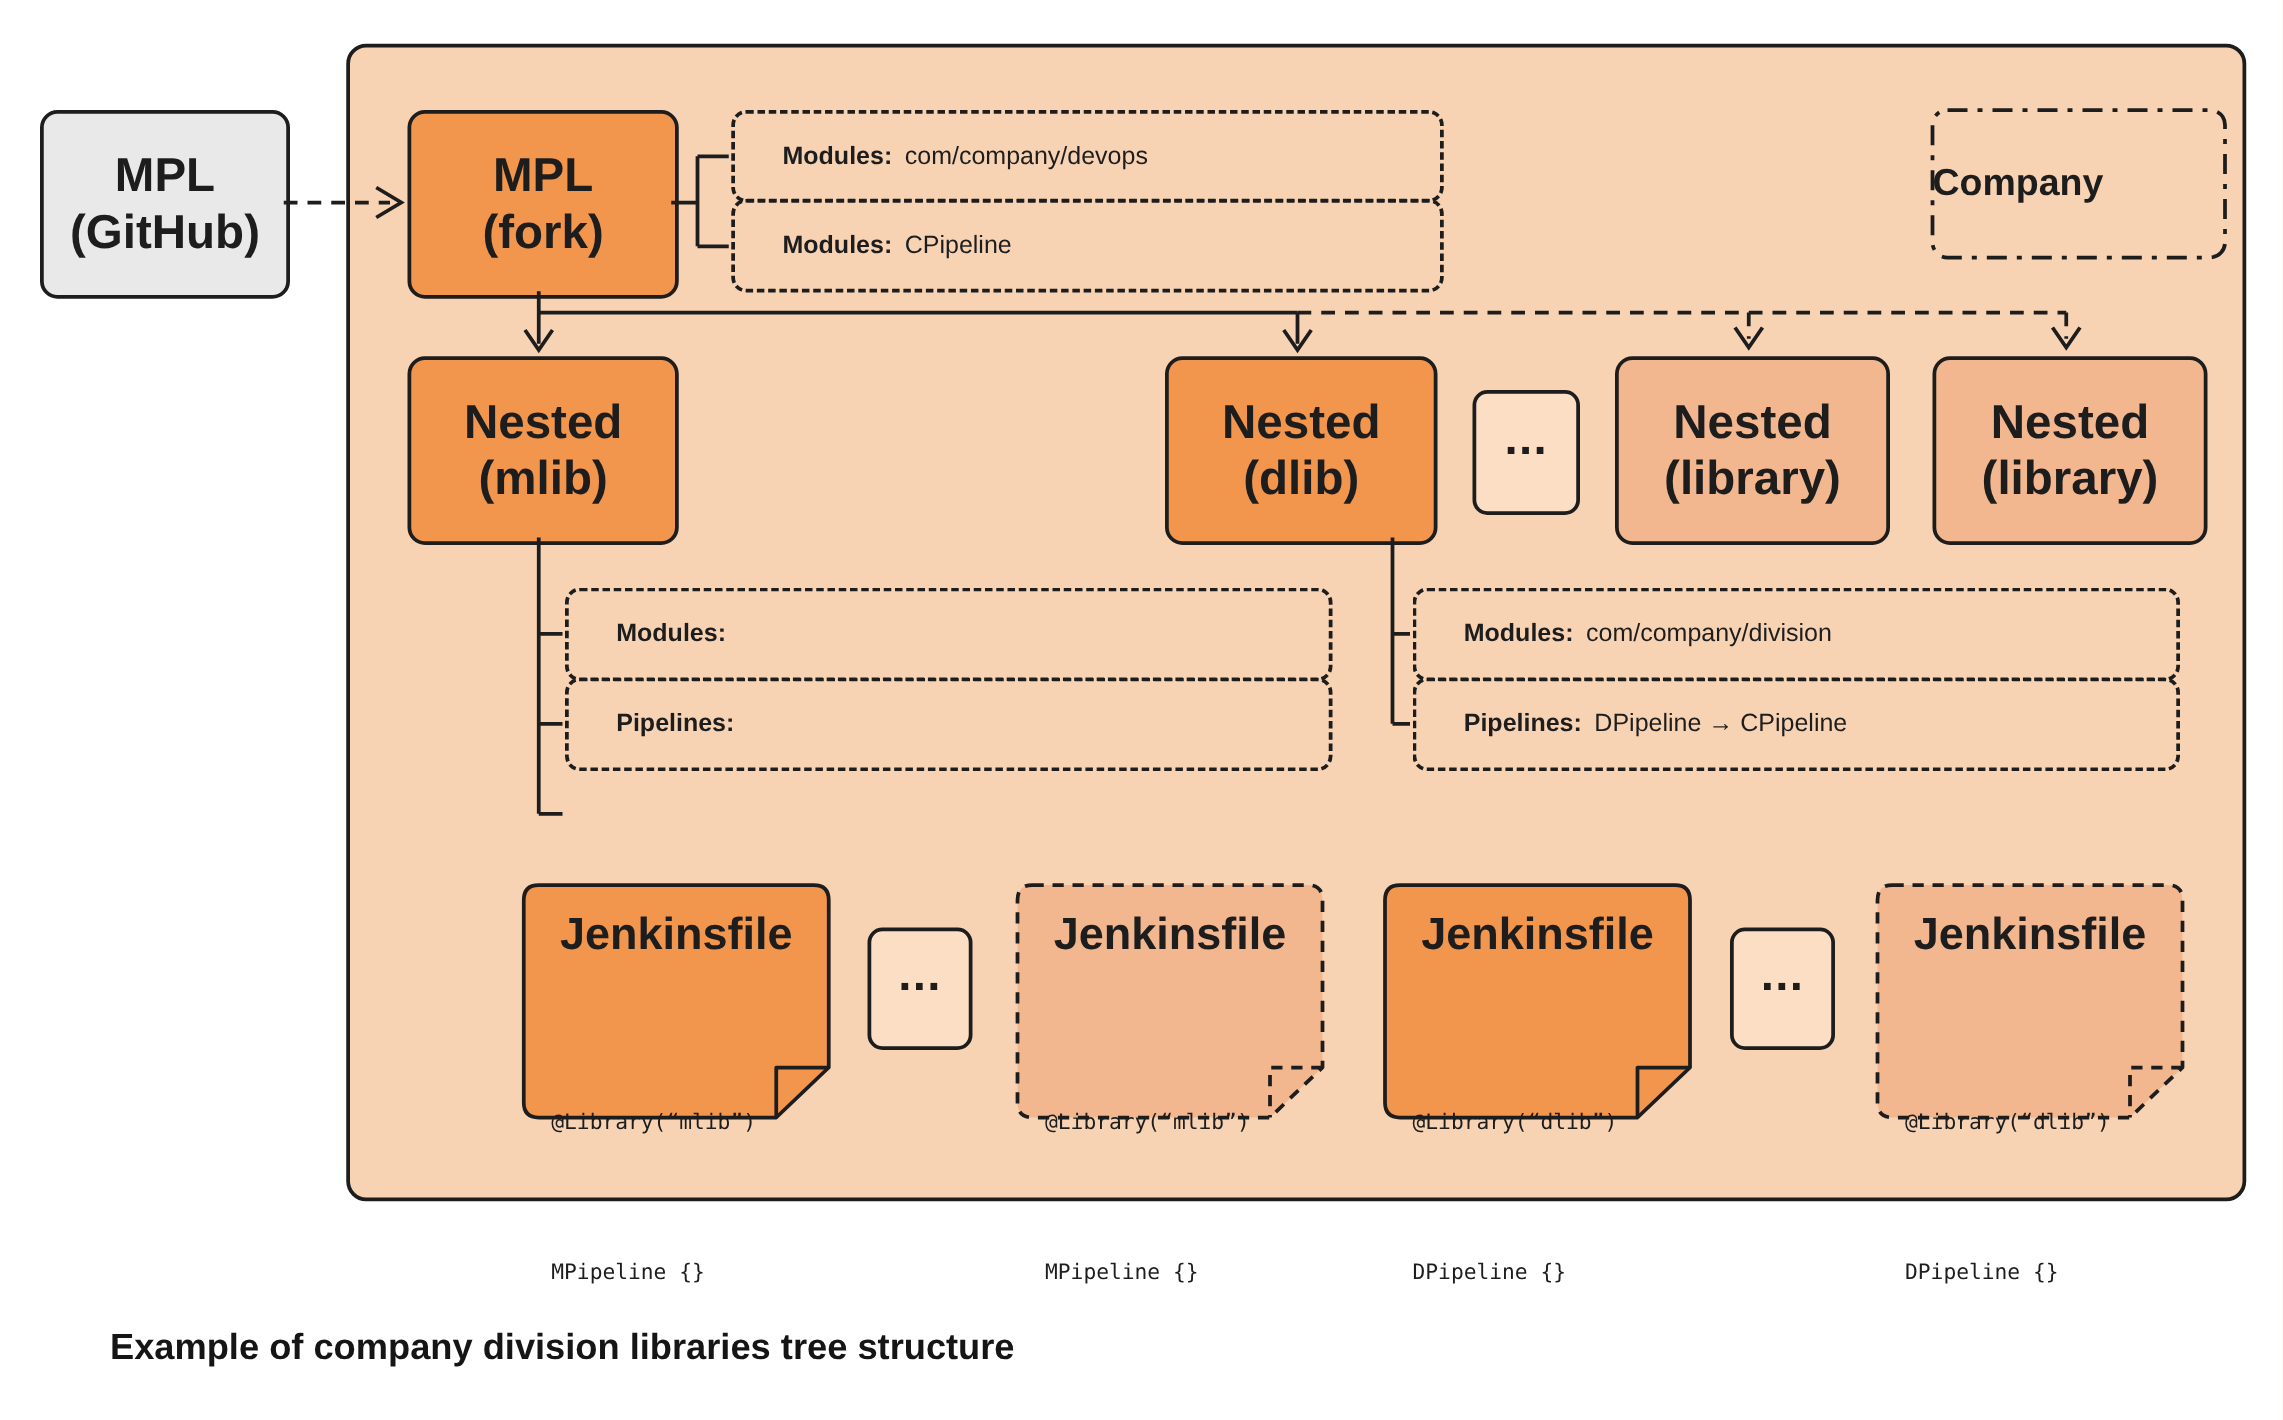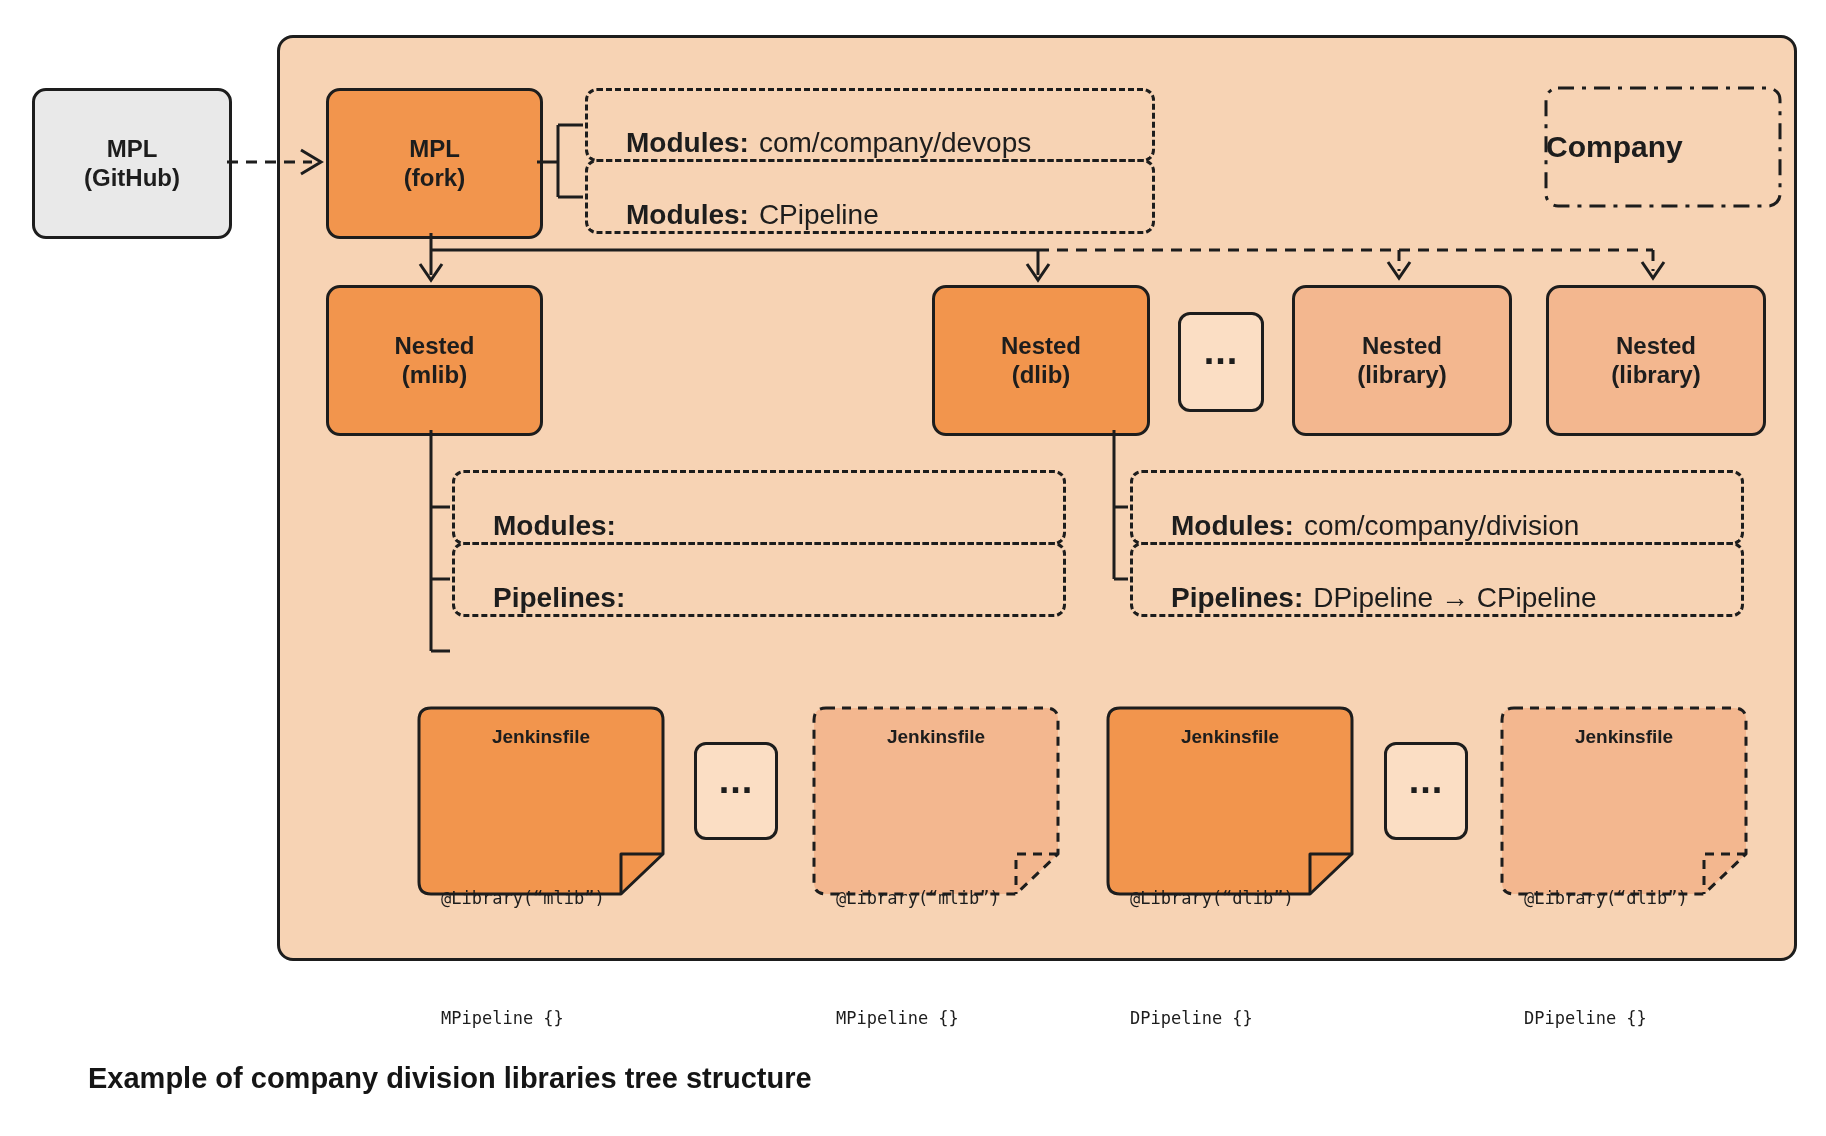--- a/index.html
+++ b/index.html
@@ -1,40 +1,40 @@
 <!DOCTYPE html>
 <html><head>
 <meta charset="utf-8">
 <style>
   html,body{margin:0;padding:0;background:#fff;}
   .stage{position:relative;width:1826px;height:1136px;background:#ffffff;
          font-family:"Liberation Sans",sans-serif;color:#1d1d1d;overflow:hidden;}
   .node{position:absolute;border:3px solid #1d1d1d;border-radius:14px;
         display:flex;align-items:center;justify-content:center;text-align:center;
-        font-weight:bold;font-size:24px;line-height:1.18;white-space:pre-line;}
+        font-weight:bold;font-size:38px;line-height:1.18;white-space:pre-line;}
   .orange{background:#F2954D;}
   .salmon{background:#F3B78F;}
   .gray{background:#E9E9E9;}
   .peach-container{position:absolute;left:277px;top:35px;width:1514px;height:920px;
         background:#F7D3B4;border:3px solid #1d1d1d;border-radius:16px;}
   .dashedbox{position:absolute;border:3px dashed #1d1d1d;border-radius:12px;
-        display:flex;align-items:flex-end;padding-left:38px;box-sizing:border-box;
-        font-size:28px;}
+        display:flex;align-items:center;padding-left:38px;box-sizing:border-box;
+        font-size:20px;}
   .dashedbox b{font-weight:bold;}
   .dashedbox .val{margin-left:10px;font-weight:normal;}
   .companybox{position:absolute;left:1546px;top:88px;width:234px;height:118px;
         display:flex;align-items:center;justify-content:flex-start;
         font-weight:bold;font-size:30px;}
   .dots{position:absolute;border:3px solid #1d1d1d;border-radius:12px;background:#FBDEC4;
         display:flex;align-items:center;justify-content:center;}
   .dots span{font-weight:800;font-size:38px;letter-spacing:1px;transform:translateY(-11px);}
   .jf{position:absolute;width:248px;height:190px;}
   .jf svg{position:absolute;left:0;top:0;}
   .jf .jf-title{position:absolute;left:0;top:20px;width:100%;text-align:center;
-        font-weight:bold;font-size:19px;}
+        font-weight:bold;font-size:36px;}
   .jf .jf-code{position:absolute;left:24px;top:92px;font-family:"DejaVu Sans Mono",monospace;
         font-size:17px;line-height:40px;white-space:pre;}
   .caption{position:absolute;left:88px;top:1062px;width:1000px;height:40px;}
   .caption span{position:absolute;left:0;top:0;font-weight:bold;font-size:29px;color:#151515;white-space:nowrap;}
   svg.overlay{position:absolute;left:0;top:0;pointer-events:none;}
 </style>
 </head>
 <body>
 
 <div class="stage">

